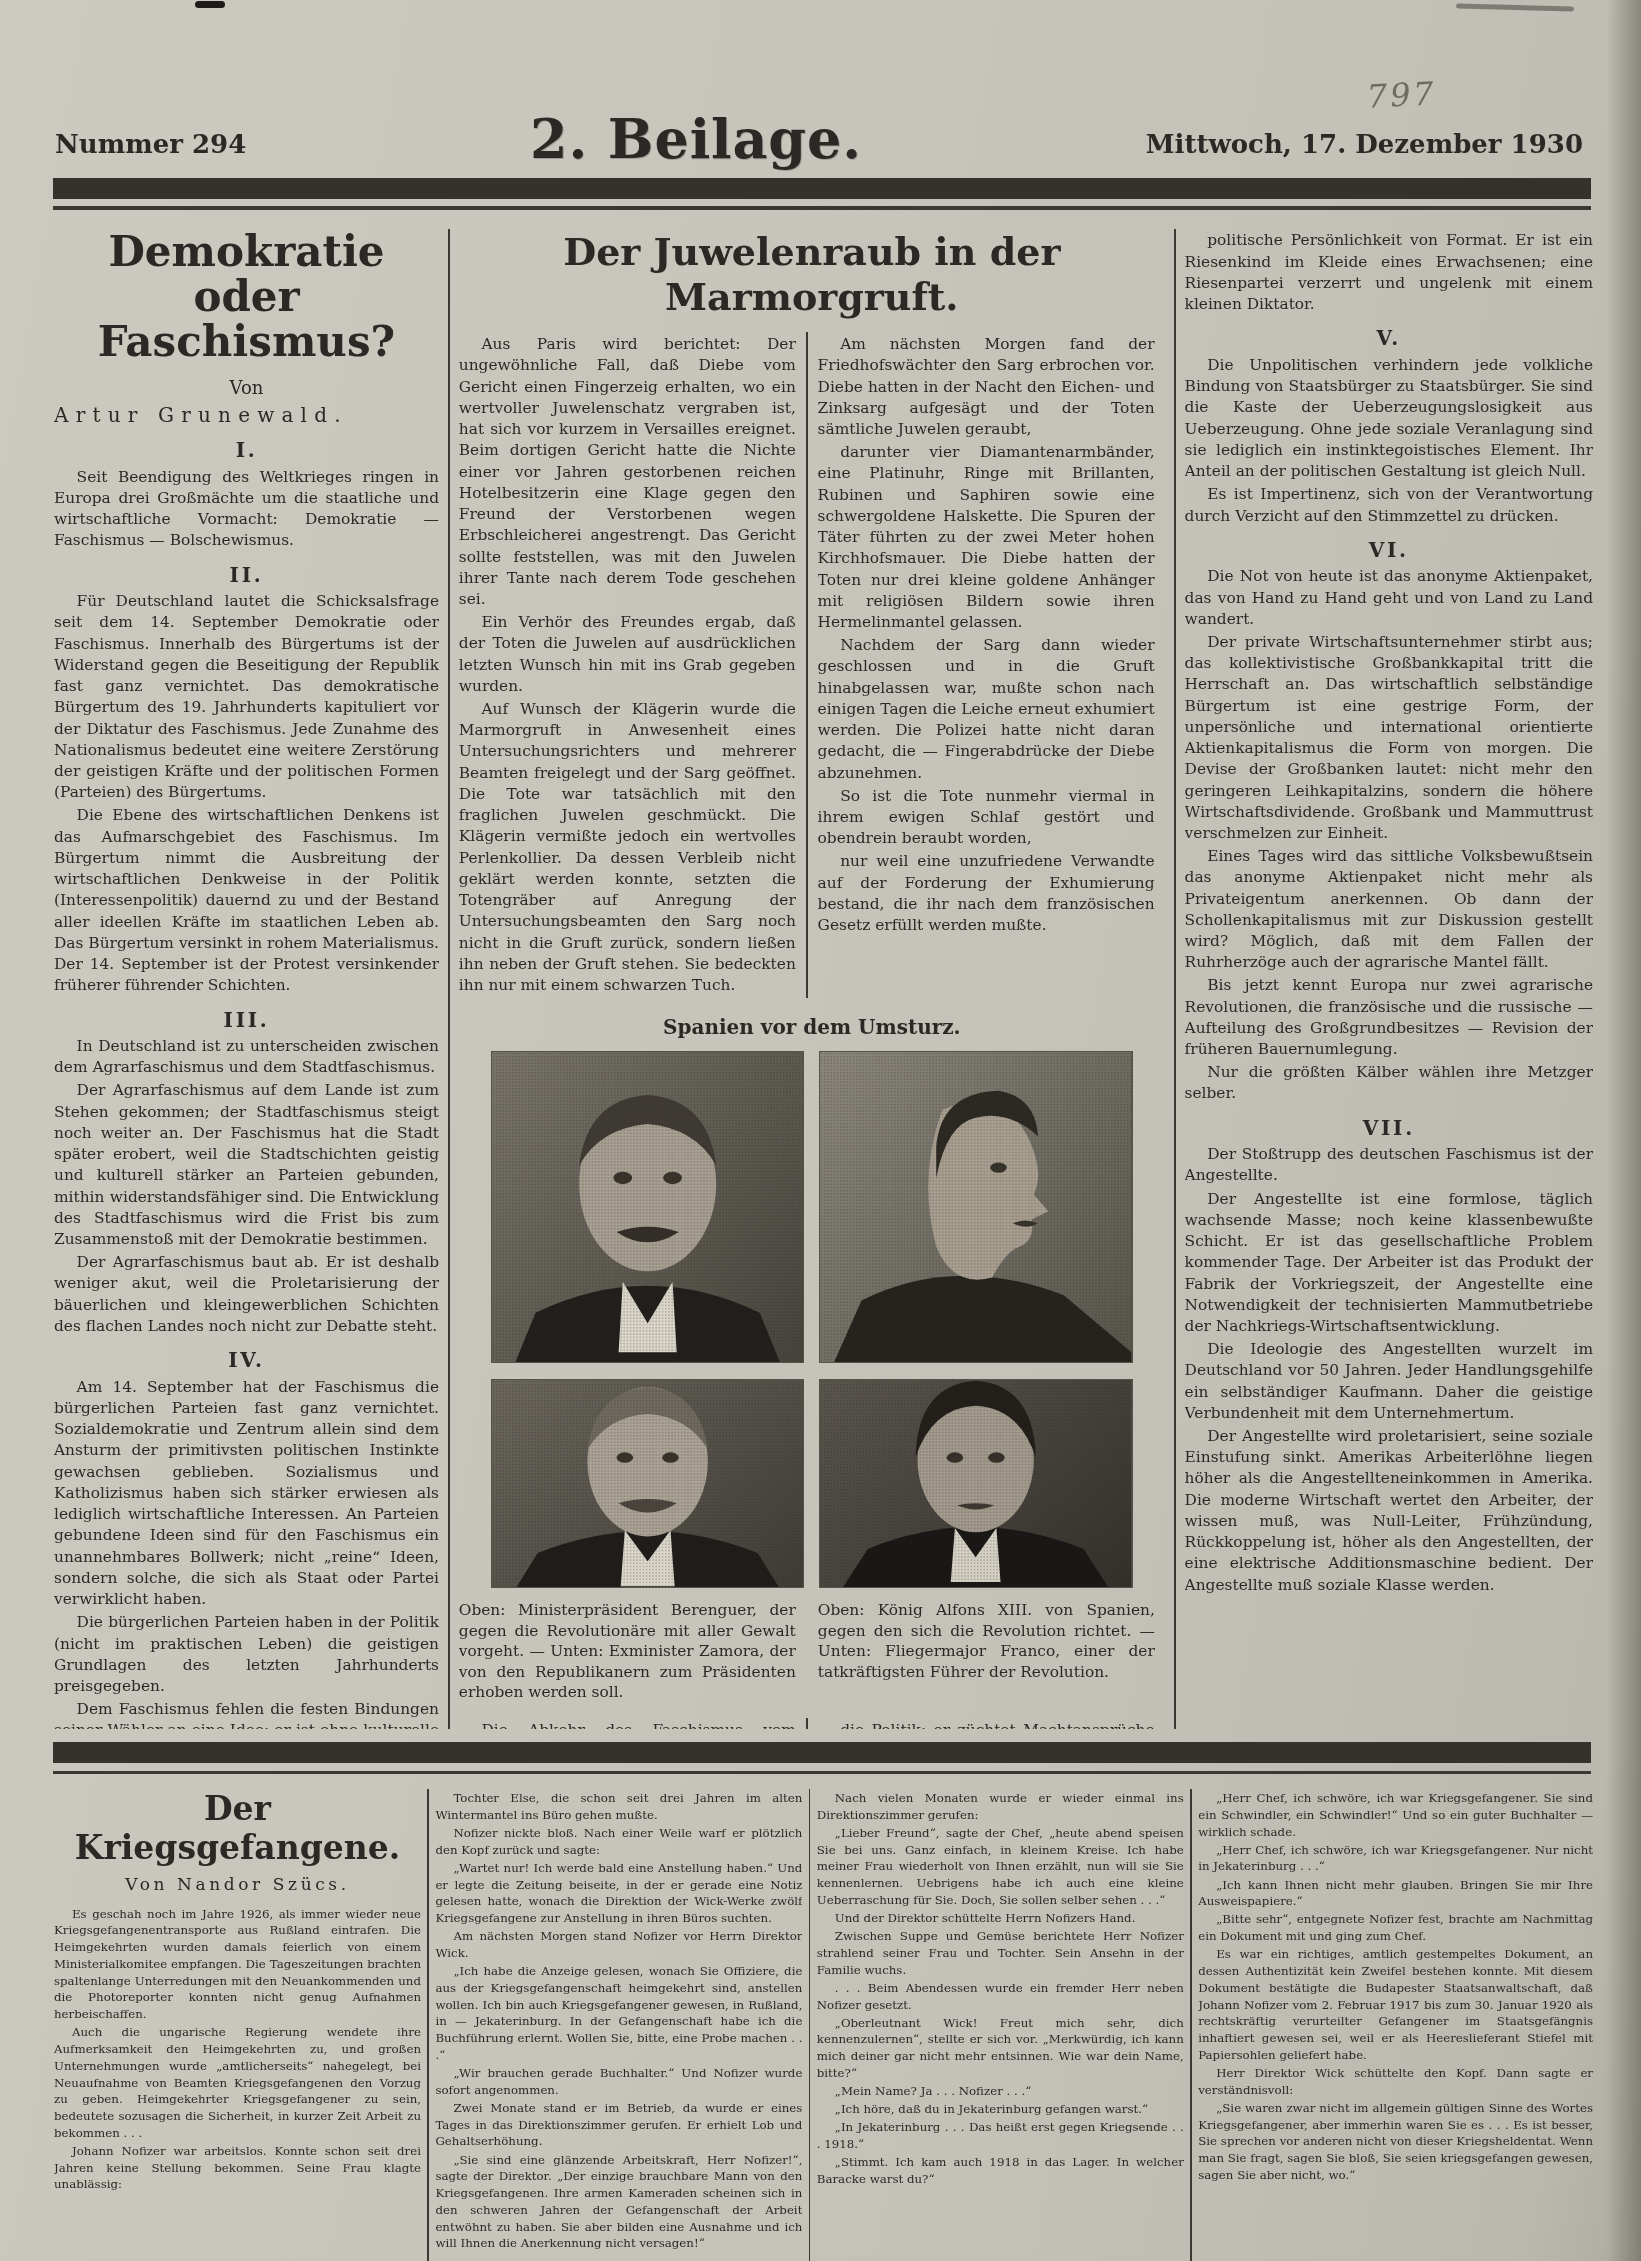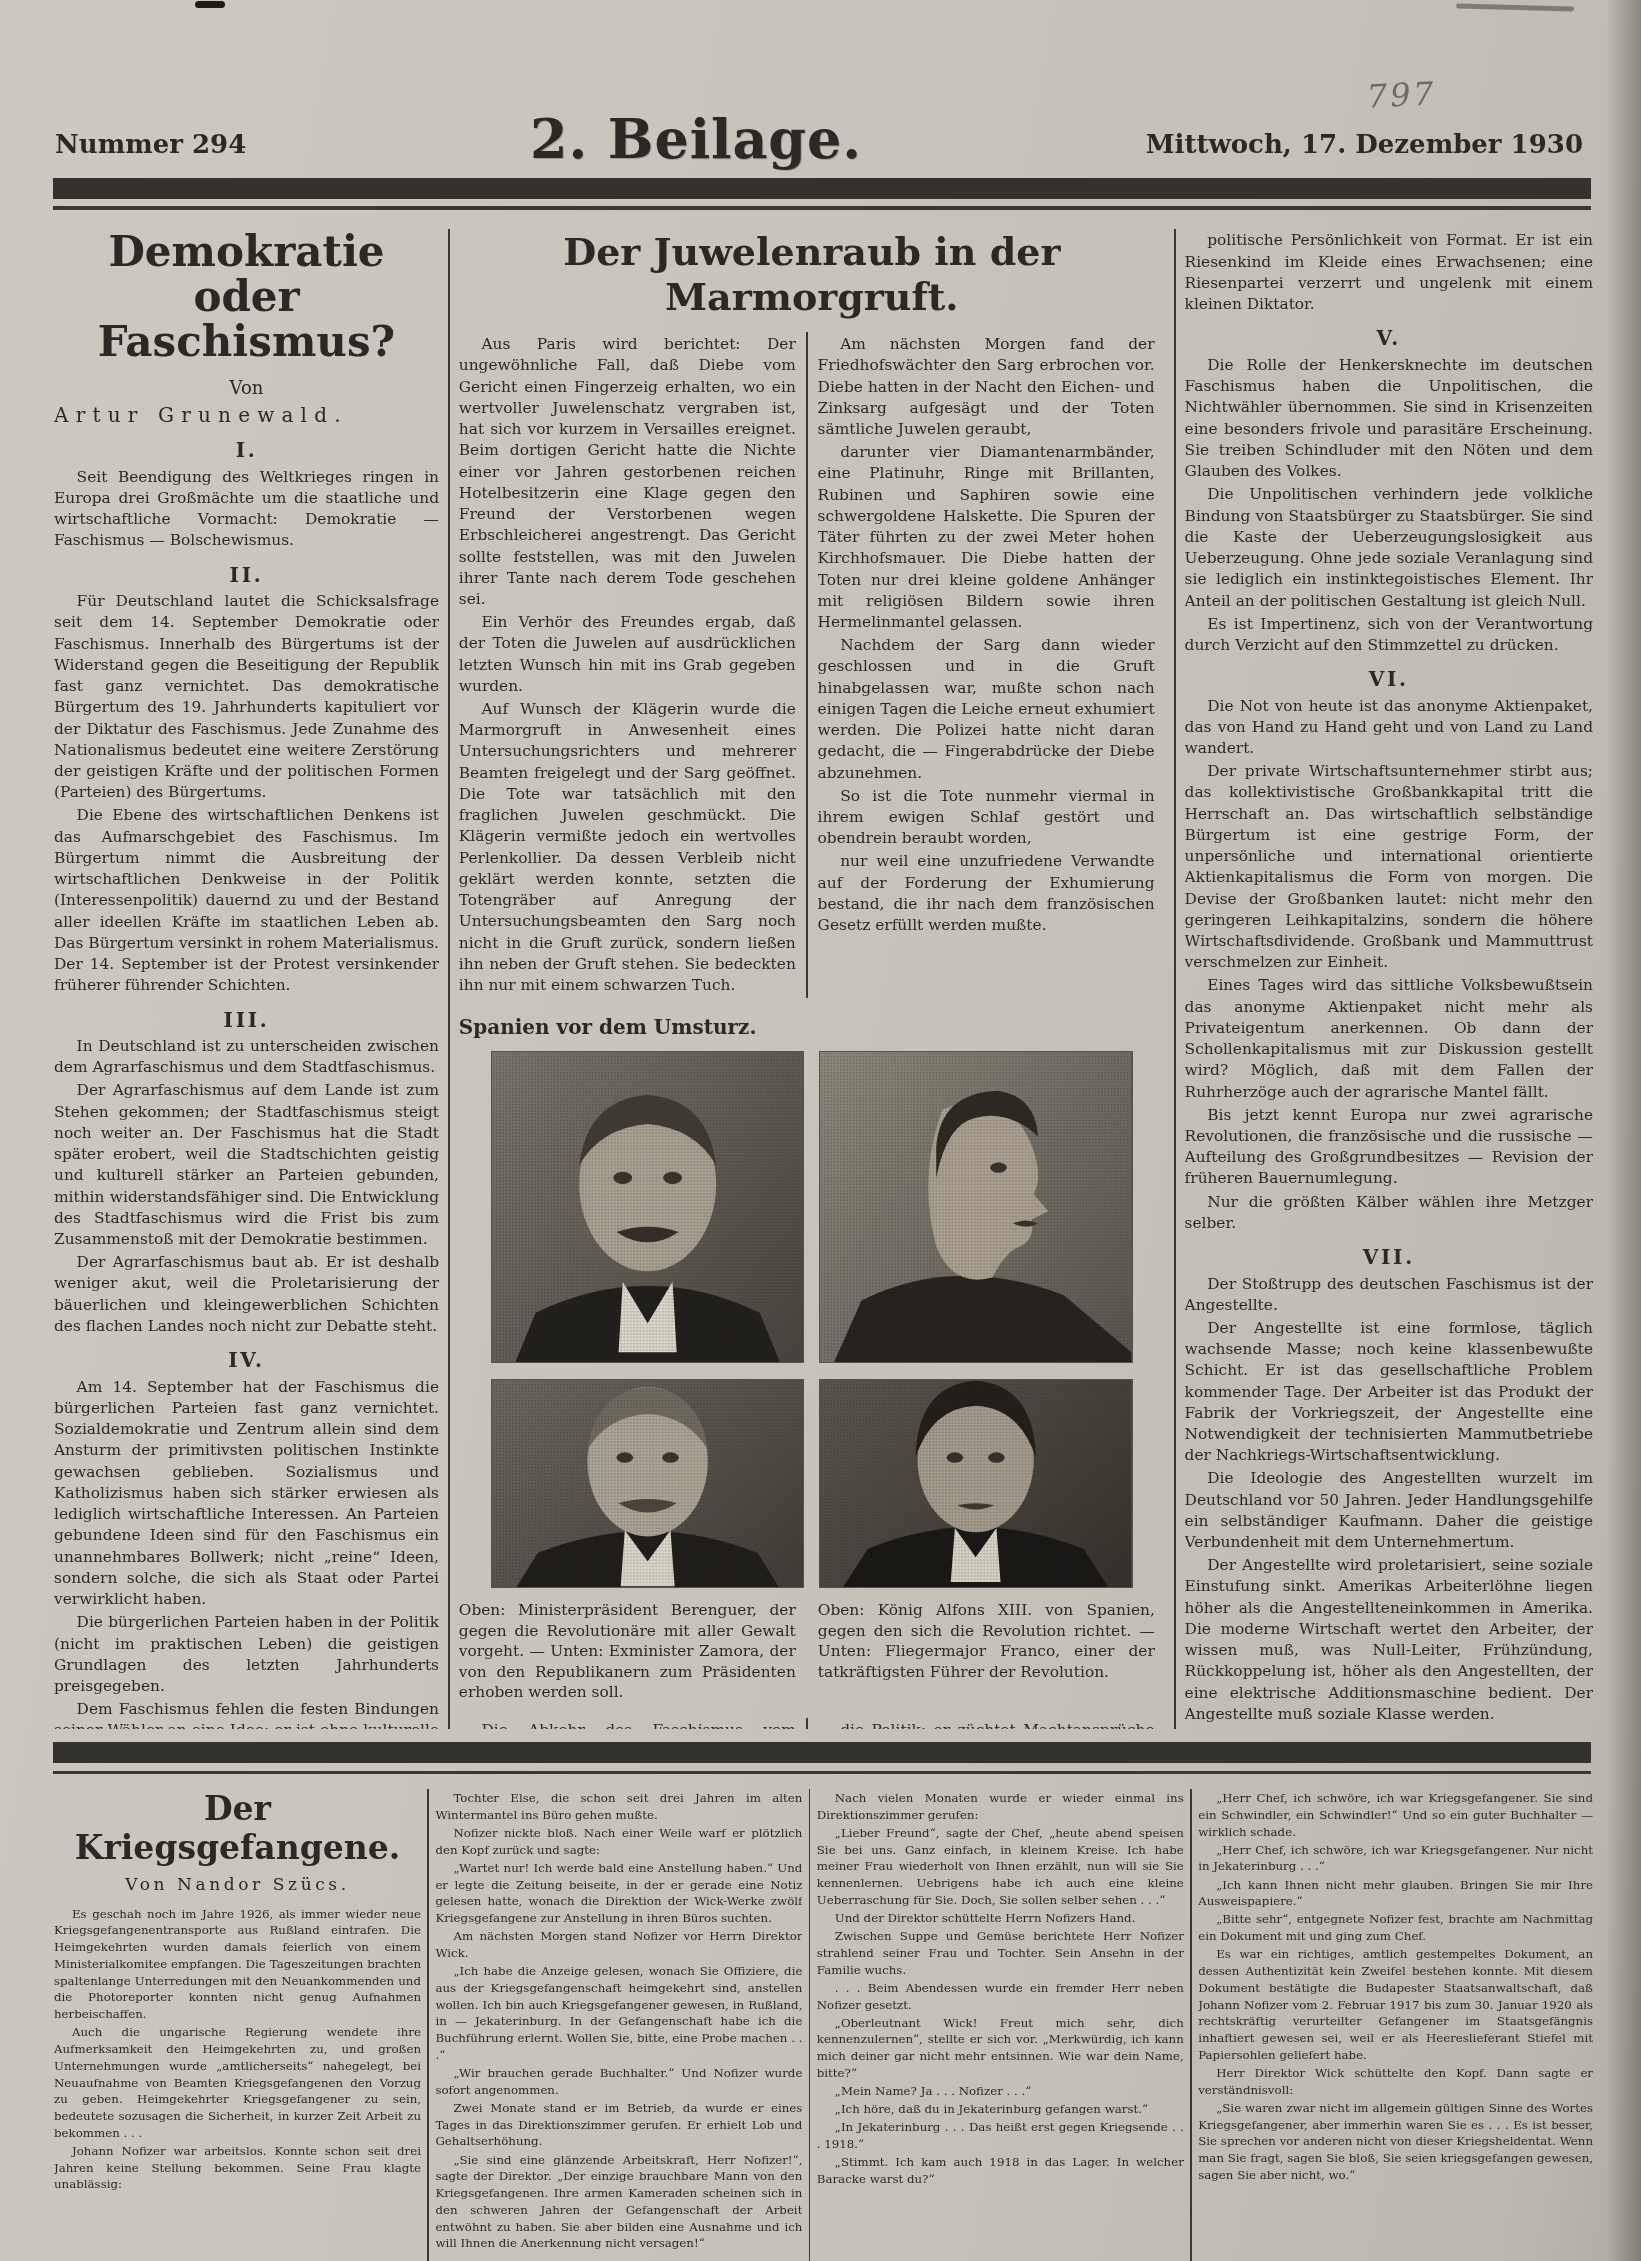--- a/index.html
+++ b/index.html
@@ -38,21 +38,21 @@
   .t-flow .p, .t-flow .pb { font-size:15.4px; line-height:1.38; text-align:justify; text-indent:22.6px; margin:1.8px 0; }
   .t-flow .pb { font-weight:400; }
   .t-flow .h { font-size:20px; font-weight:700; text-align:center; letter-spacing:2.7px; margin:11px 0 4.5px; }
 
   .mid-title { font-size:38px; font-weight:700; text-align:center; margin:0 0 13.6px; }
   .subcols, .caption-row, .cont-row { display:flex; }
   .subcol, .cont, .caption { width:337px; overflow:hidden; }
   .vrule-s { flex:none; width:1.8px; background:#3a3833; margin:0 10px; align-self:stretch; }
   .cap-gap { flex:none; width:22px; }
 
-  .photo-heading { font-size:20px; font-weight:700; margin:16.3px 0 12.7px; }
+  .photo-heading { font-size:20px; font-weight:700; text-align:center; margin:16.3px 0 12.7px; }
   .photo-grid { display:grid; grid-template-columns:1fr 1fr; grid-template-rows:312px 209px; gap:15.4px; padding:0 32px; }
   .photo { position:relative; overflow:hidden; border:0.5px solid #55524a; background:#57544c; }
   .photo svg { width:100%; height:100%; display:block; }
   .photo::after { content:""; position:absolute; inset:0;
     background-image:radial-gradient(rgba(38,36,32,.28) 0.5px, transparent 0.8px);
     background-size:3.2px 3.2px; }
   .caption-row { margin-top:12.7px; }
   .caption { font-size:15.4px; line-height:1.33; text-align:justify; }
   .cont-row { margin-top:15.4px; }
 
@@ -216,21 +216,20 @@
             <p class="p">die Politik; er züchtet Machtansprüche des Instinktes um der Macht willen.</p>
           </div>
       </div>
     </div>
 
     <div class="vrule"></div>
 
     <div class="col col-right t-flow">
         <p class="p">politische Persönlichkeit von Format. Er ist ein Riesenkind im Kleide eines Erwachsenen; eine Riesenpartei verzerrt und ungelenk mit einem kleinen Diktator.</p>
         <p class="h">V.</p>
-        <p class="p">Die Rolle der Henkersknechte im deutschen Faschismus haben die Unpolitischen, die Nichtwähler übernommen. Sie sind in Krisenzeiten eine besonders frivole und parasitäre Erscheinung. Sie treiben Schindluder mit den Nöten und dem Glauben des Volkes.</p>
         <p class="p">Die Unpolitischen verhindern jede volkliche Bindung von Staatsbürger zu Staatsbürger. Sie sind die Kaste der Ueberzeugungslosigkeit aus Ueberzeugung. Ohne jede soziale Veranlagung sind sie lediglich ein instinktegoistisches Element. Ihr Anteil an der politischen Gestaltung ist gleich Null.</p>
         <p class="p">Es ist Impertinenz, sich von der Verantwortung durch Verzicht auf den Stimmzettel zu drücken.</p>
         <p class="h">VI.</p>
         <p class="p">Die Not von heute ist das anonyme Aktienpaket, das von Hand zu Hand geht und von Land zu Land wandert.</p>
         <p class="p">Der private Wirtschaftsunternehmer stirbt aus; das kollektivistische Großbankkapital tritt die Herrschaft an. Das wirtschaftlich selbständige Bürgertum ist eine gestrige Form, der unpersönliche und international orientierte Aktienkapitalismus die Form von morgen. Die Devise der Großbanken lautet: nicht mehr den geringeren Leihkapitalzins, sondern die höhere Wirtschaftsdividende. Großbank und Mammuttrust verschmelzen zur Einheit.</p>
         <p class="p">Eines Tages wird das sittliche Volksbewußtsein das anonyme Aktienpaket nicht mehr als Privateigentum anerkennen. Ob dann der Schollenkapitalismus mit zur Diskussion gestellt wird? Möglich, daß mit dem Fallen der Ruhrherzöge auch der agrarische Mantel fällt.</p>
         <p class="p">Bis jetzt kennt Europa nur zwei agrarische Revolutionen, die französische und die russische — Aufteilung des Großgrundbesitzes — Revision der früheren Bauernumlegung.</p>
         <p class="p">Nur die größten Kälber wählen ihre Metzger selber.</p>
         <p class="h">VII.</p>
         <p class="p">Der Stoßtrupp des deutschen Faschismus ist der Angestellte.</p>

